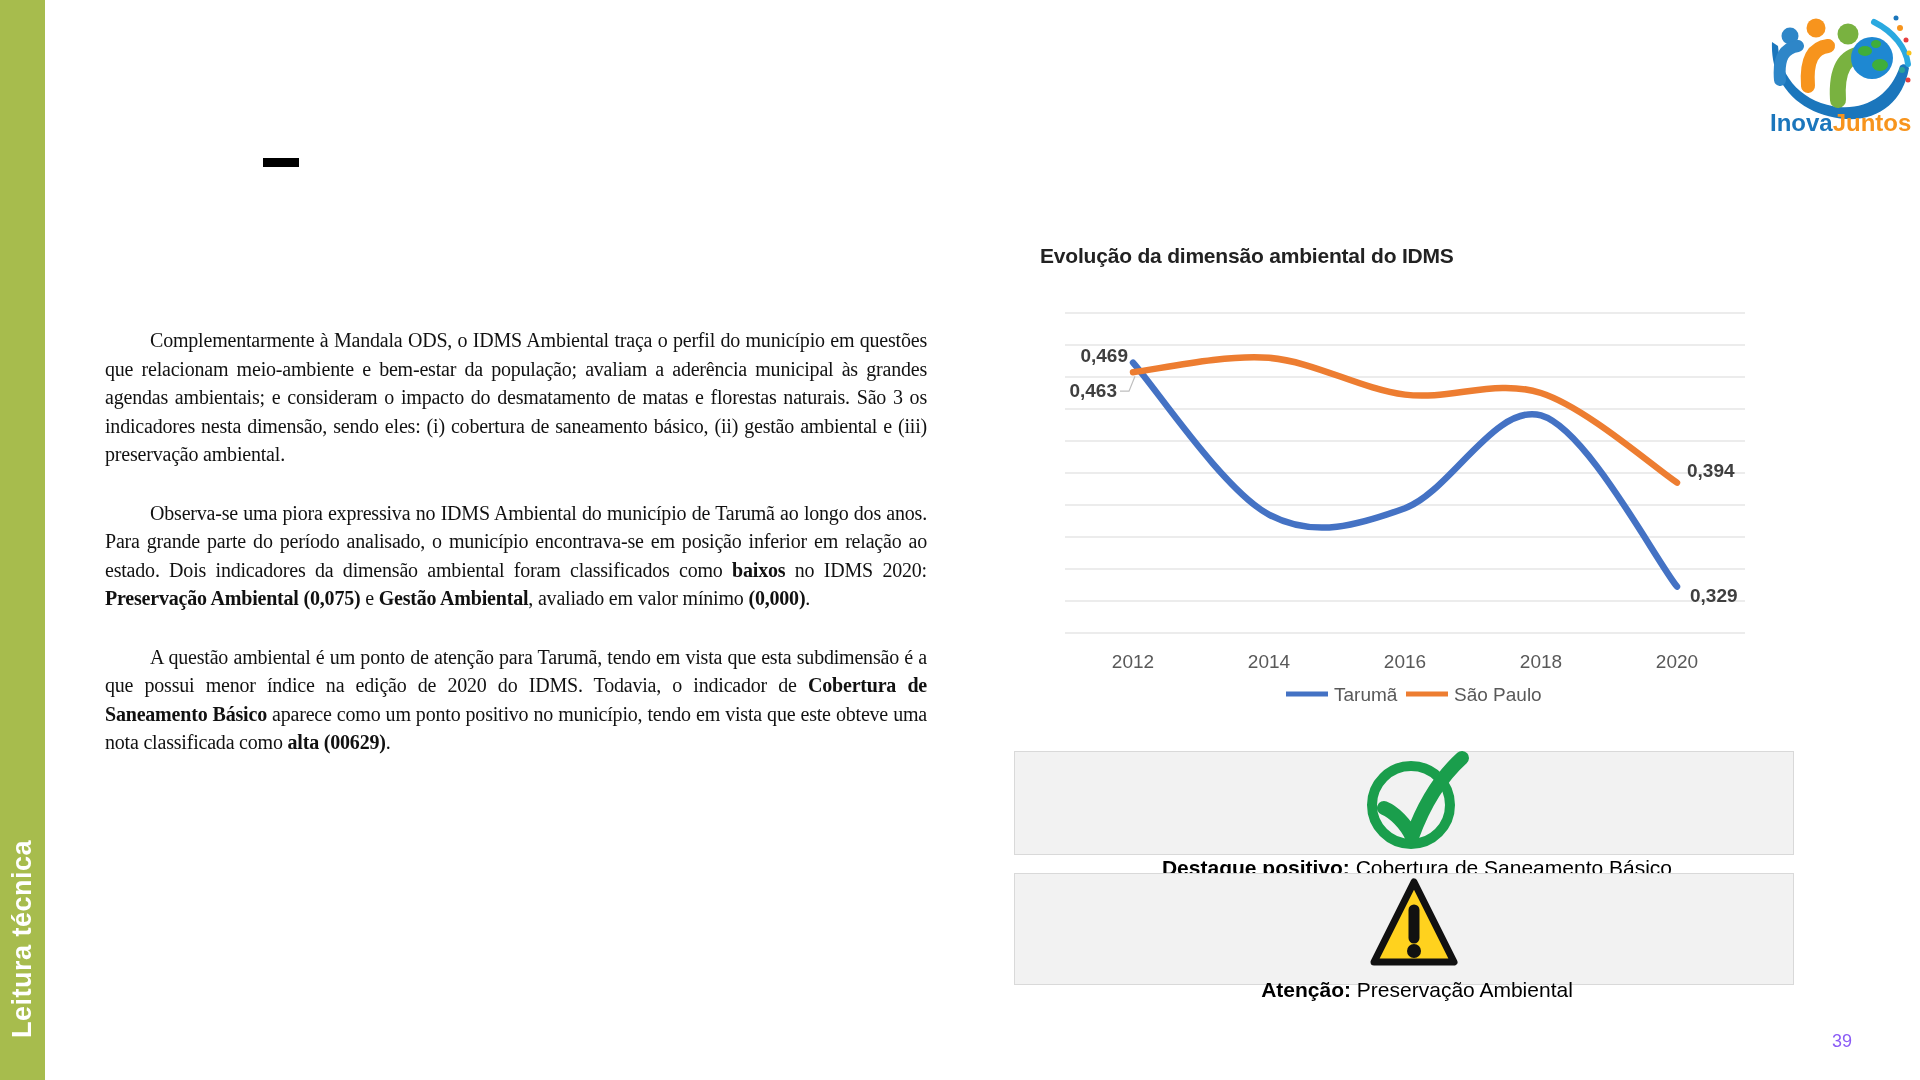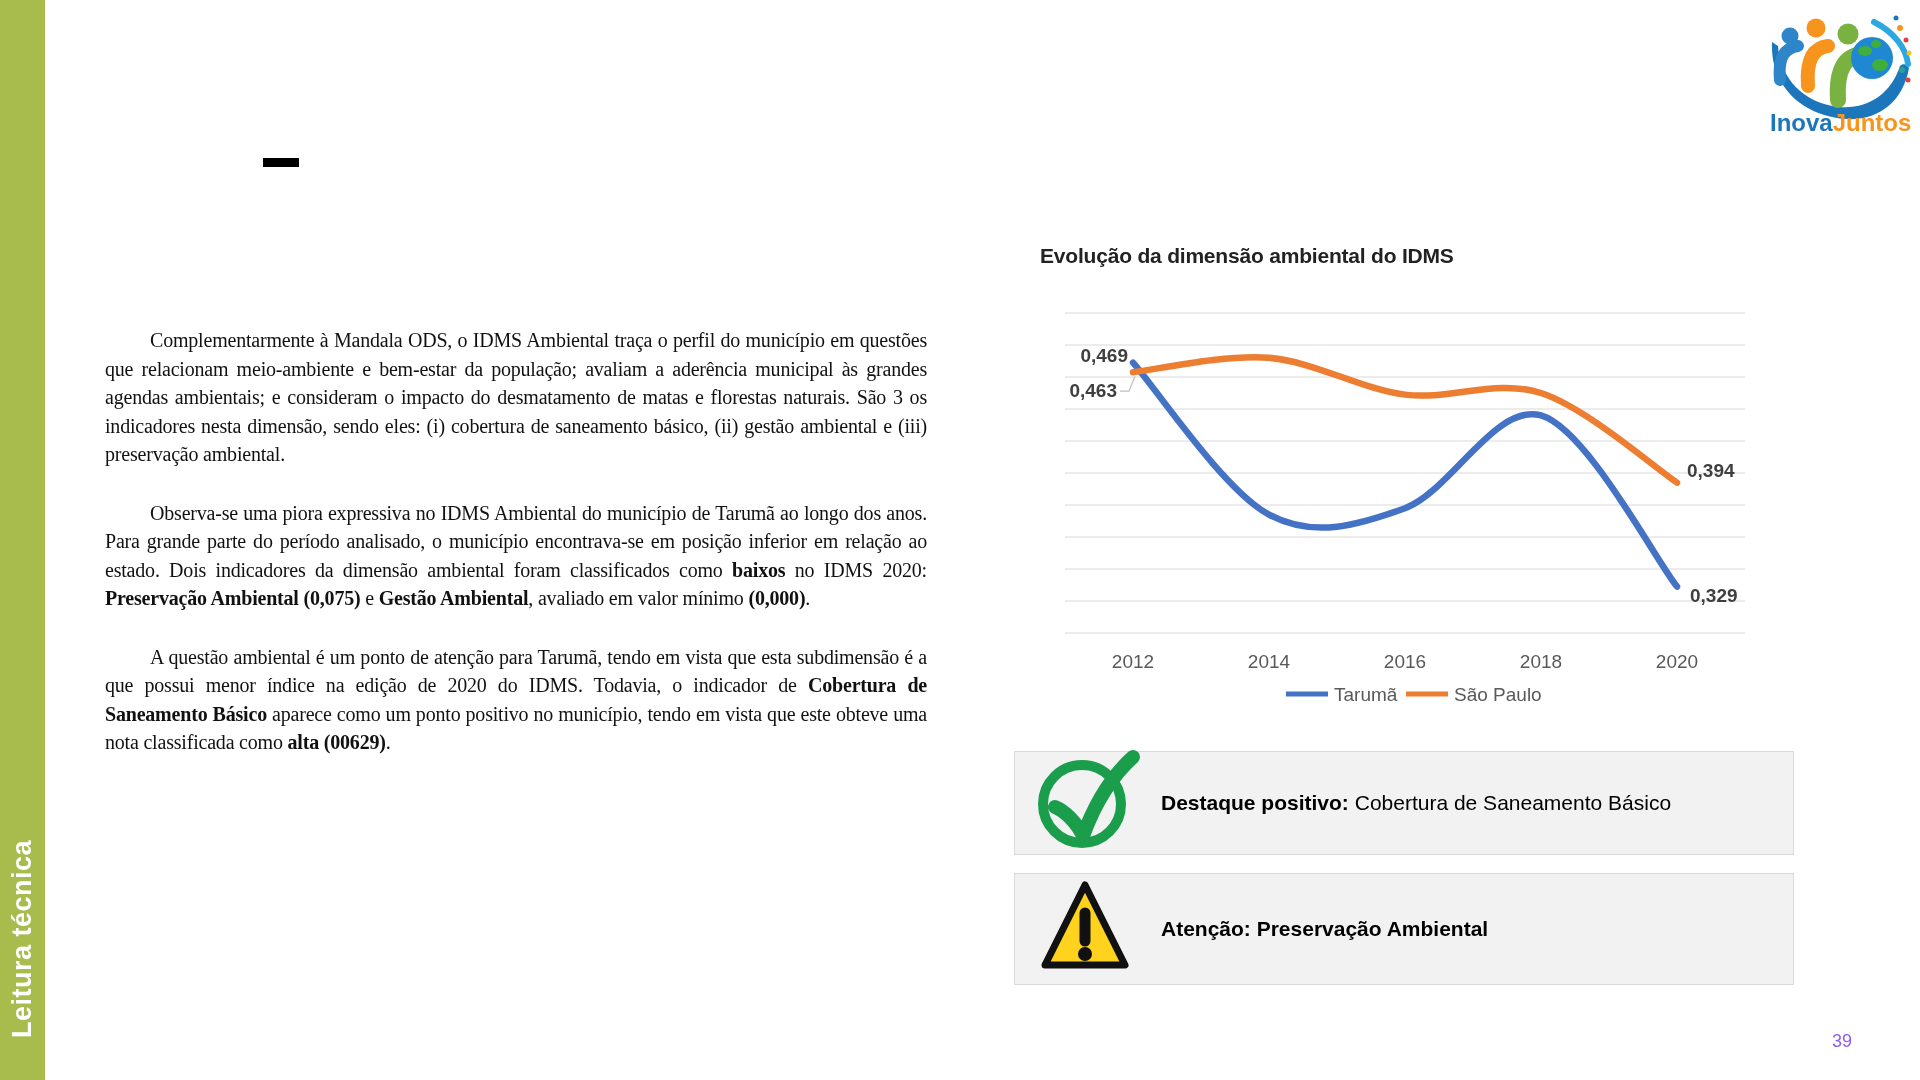--- a/index.html
+++ b/index.html
@@ -37,24 +37,24 @@
   .chart-title {
     position:absolute; left:1040px; top:244px; width:730px;
     text-align:left; font-size:21px; font-weight:bold; color:#222222;
     letter-spacing:-0.2px;
   }
   #chart { position:absolute; left:1040px; top:280px; }
 
   .callout {
     position:absolute; left:1014px; width:780px;
     background:#f2f2f2; border:1px solid #d9d9d9; box-sizing:border-box;
-    display:flex; align-items:center;
+    display:flex; align-items:center;flex-direction:column;
   }
   #callout-0 { top:751px; height:104px; }
-  #callout-1 { top:873px; height:112px;font-weight:bold; }
+  #callout-1 { top:873px; height:112px; }
   .callout-icon { flex:0 0 auto; margin-left:20px; overflow:visible; }
   .callout-text { margin-left:26px; font-size:21px; color:#000000; white-space:nowrap; }
 
   .pagenum {
     position:absolute; left:1832px; top:1031px; width:70px;
     font-size:18px; color:#8b5cf6;
   }
 
   .logo { position:absolute; left:1756px; top:6px; }
 </style>

